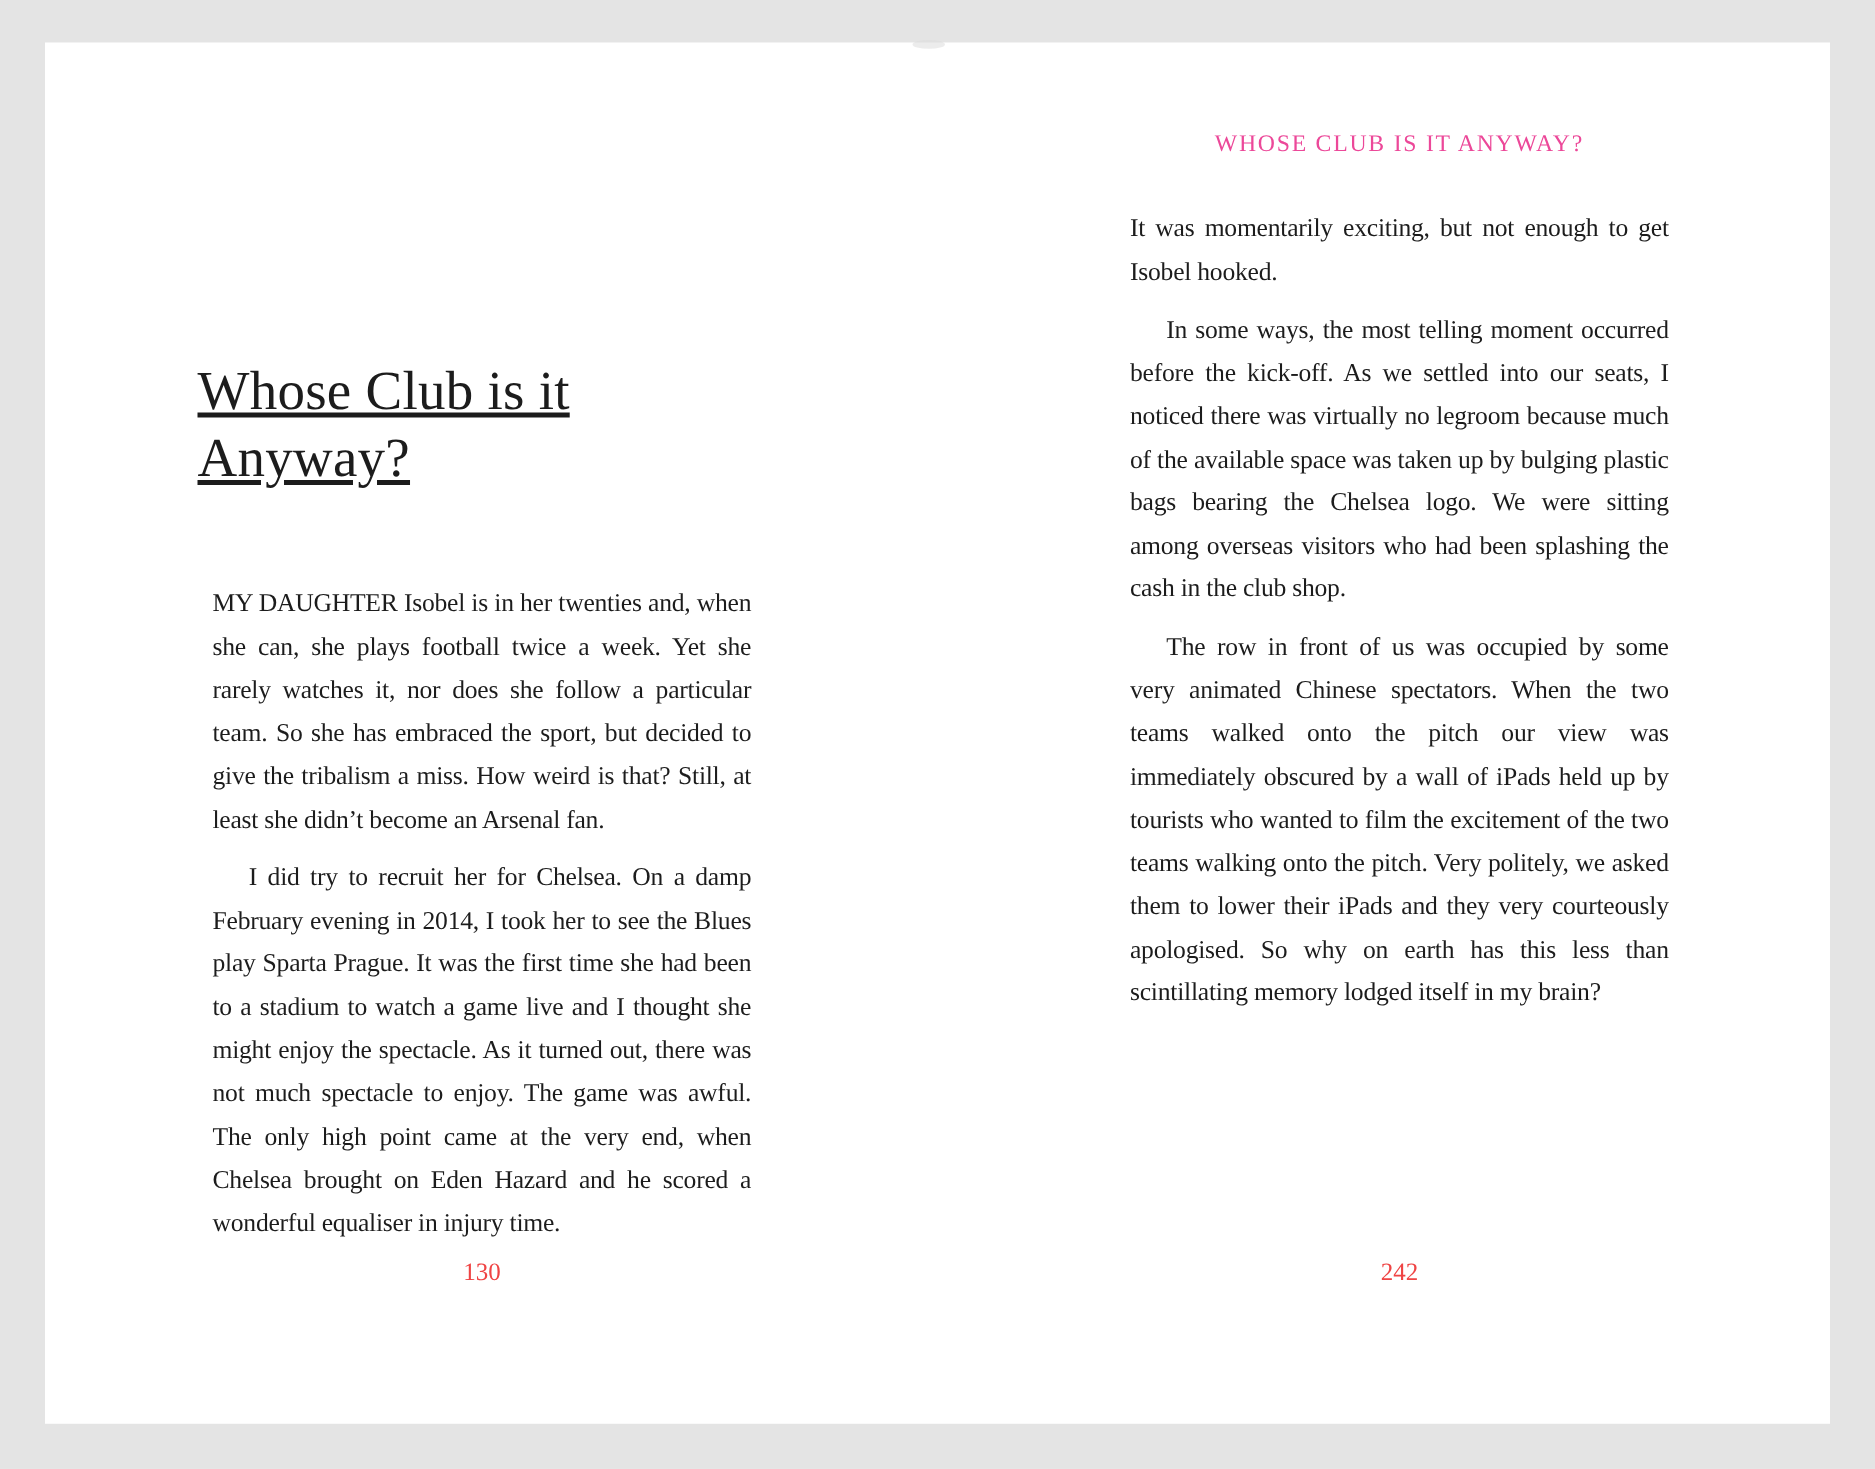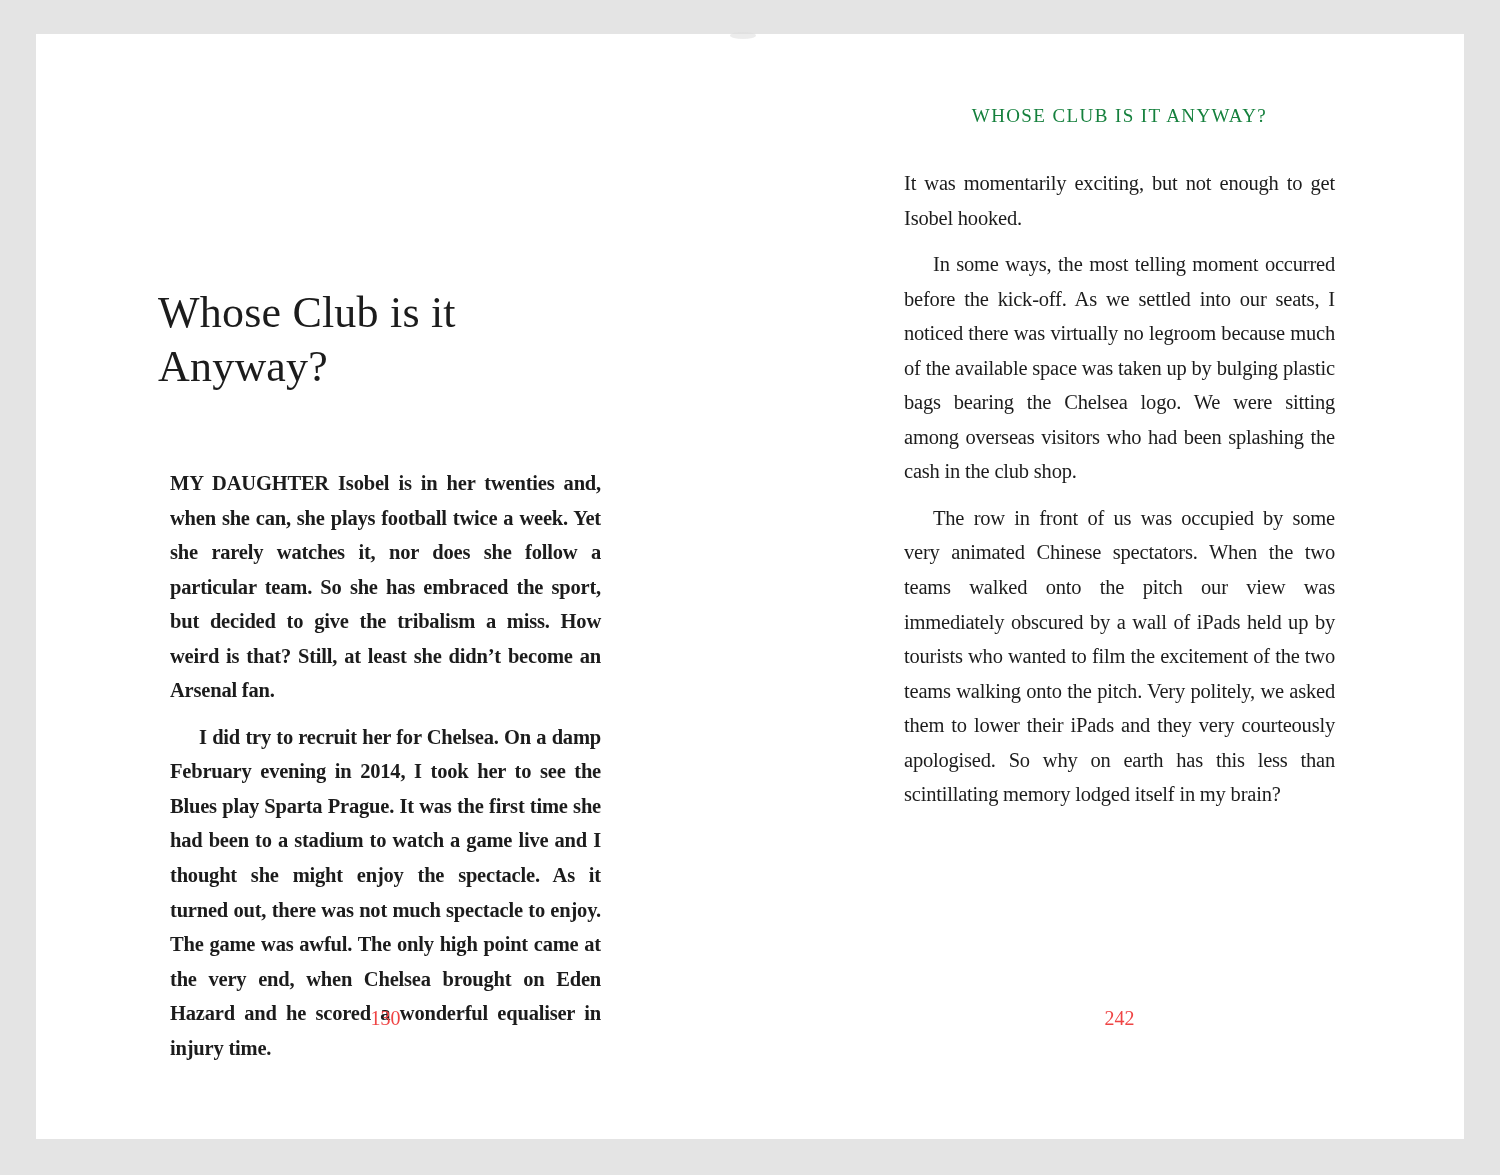--- a/index.html
+++ b/index.html
@@ -41,46 +41,46 @@
     position: absolute;
     left: 122px;
     top: 252px;
     width: 455px;
     font-size: 44px;
     line-height: 54px;
     font-weight: 400;
     letter-spacing: 0.2px;
     color: var(--ink);
   }
-  .chapter-title .title-line { display: block; }
+  .chapter-title .title-line { display: block; text-decoration: underline; }
 
   .running-header {
     position: absolute;
     left: 856px;
     top: 70px;
     width: 455px;
     text-align: center;
     font-size: 19px;
     line-height: 24px;
     letter-spacing: 1.4px;
-    color: #15803d;
+    color: #ec4899;
     white-space: nowrap;
   }
 
   .body-text {
     position: absolute;
     width: 455px;
     font-size: 20.5px;
     line-height: 34.55px;
     letter-spacing: -0.2px;
     text-align: justify;
     text-align-last: left;
     color: var(--ink);
   }
-  .left-body  { left: 122px; top: 420px; font-weight: bold; }
+  .left-body  { left: 122px; top: 420px; }
   .right-body { left: 856px; top: 120px; }
   .para { margin: 12px; }
   .para.indent { text-indent: 29px; }
 
   .folio {
     position: absolute;
     top: 970px;
     width: 455px;
     text-align: center;
     font-size: 20px;

